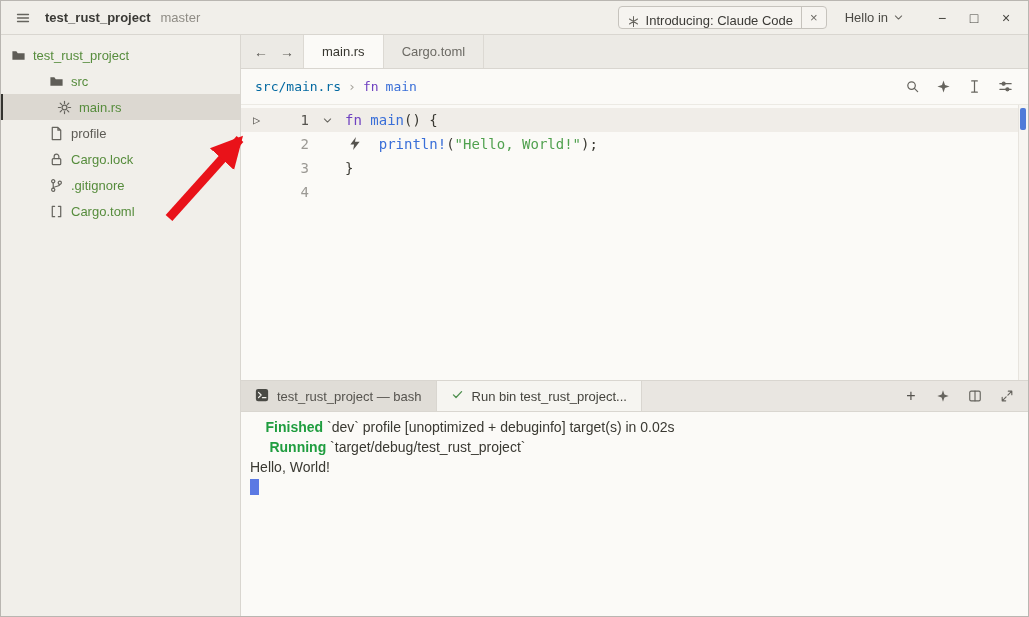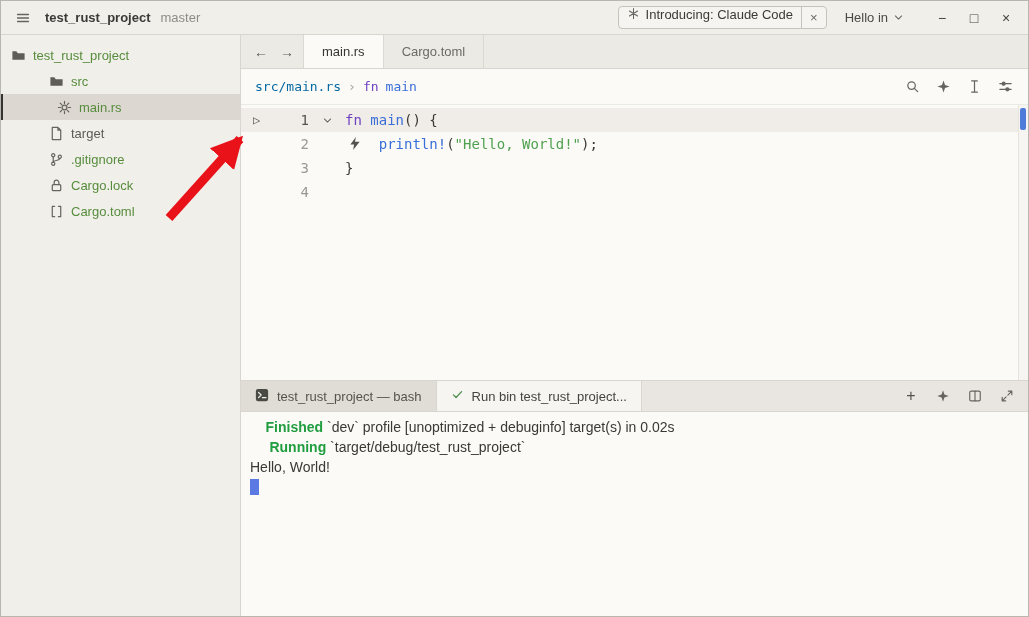--- a/index.html
+++ b/index.html
@@ -15,21 +15,21 @@
     display: flex; align-items: center; padding: 0 8px 0 10px; gap: 10px;
   }
   .tb-left { display: flex; align-items: center; gap: 10px; flex: 1; }
   .icon-btn { display: inline-flex; align-items: center; justify-content: center;
     width: 24px; height: 24px; border-radius: 4px; cursor: default; }
   .proj-name { font-weight: 600; color: #3b3a36; }
   .branch { color: #8f8c85; }
   .tb-right { display: flex; align-items: center; gap: 14px; }
   .promo { display: flex; align-items: stretch; border: 1px solid #c6c3bd;
     border-radius: 4px; height: 23px; background: #f6f4f0; overflow: hidden; }
-  .promo-main { display: flex; align-items: flex-start; gap: 6px; padding: 0 8px; }
+  .promo-main { display: flex; align-items: flex-end; gap: 6px; padding: 0 8px; }
   .promo-close { display: flex; align-items: center; padding: 0 8px;
     border-left: 1px solid #c6c3bd; color: #6b6964; }
   .signin { display: flex; align-items: center; gap: 5px; color: #4a4944; padding: 0 4px; }
   .winbtns { display: flex; align-items: center; gap: 4px; margin-left: 6px; }
   .winbtn { width: 28px; height: 26px; display: inline-flex; align-items: center;
     justify-content: center; font-size: 14px; color: #45443f; }
   
   .body-row { display: flex; height: 582px; }
   .sidebar { width: 240px; background: #f1efea; border-right: 1px solid #d9d6d0;
     padding-top: 7px; flex: none; }
@@ -170,41 +170,41 @@
             </svg>
           </span>
         <span class="tree-label green">main.rs</span>
       </div>
       <div class="tree-row ind1">
         <span class="ticon">
           <svg class="lineicon" viewBox="0 0 16 16">
               <path d="M3.5 1.5h6l3 3v10h-9zM9.5 1.5v3h3"></path>
             </svg>
           </span>
-        <span class="tree-label muted">target</span>
+        <span class="tree-label muted">profile</span>
+      </div>
+      <div class="tree-row ind1">
+        <span class="ticon">
+          <svg class="lineicon" viewBox="0 0 16 16">
+              <rect x="3.5" y="7" width="9" height="6.5" rx="1"></rect>
+              <path d="M5.5 7V4.8a2.5 2.5 0 0 1 5 0V7"></path>
+            </svg>
+          </span>
+        <span class="tree-label green">Cargo.lock</span>
       </div>
       <div class="tree-row ind1">
         <span class="ticon">
           <svg class="lineicon" viewBox="0 0 16 16">
               <circle cx="4.5" cy="3.5" r="1.7"></circle>
               <circle cx="4.5" cy="12.5" r="1.7"></circle>
               <circle cx="11.5" cy="5" r="1.7"></circle>
               <path d="M4.5 5.2v5.6M11.5 6.7c0 3-7 1.8-7 4.1"></path>
             </svg>
           </span>
         <span class="tree-label green">.gitignore</span>
-      </div>
-      <div class="tree-row ind1">
-        <span class="ticon">
-          <svg class="lineicon" viewBox="0 0 16 16">
-              <rect x="3.5" y="7" width="9" height="6.5" rx="1"></rect>
-              <path d="M5.5 7V4.8a2.5 2.5 0 0 1 5 0V7"></path>
-            </svg>
-          </span>
-        <span class="tree-label green">Cargo.lock</span>
       </div>
       <div class="tree-row ind1">
         <span class="ticon">
           <svg class="lineicon" viewBox="0 0 16 16">
               <path d="M6 2.5H3.5v11H6M10 2.5h2.5v11H10"></path>
             </svg>
           </span>
         <span class="tree-label green">Cargo.toml</span>
       </div>
     </aside>

